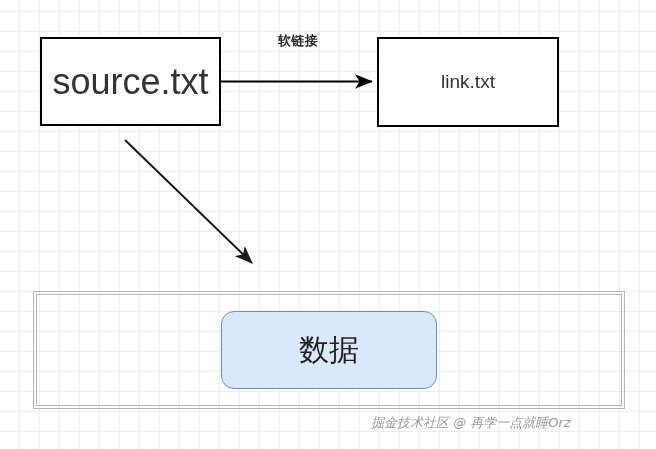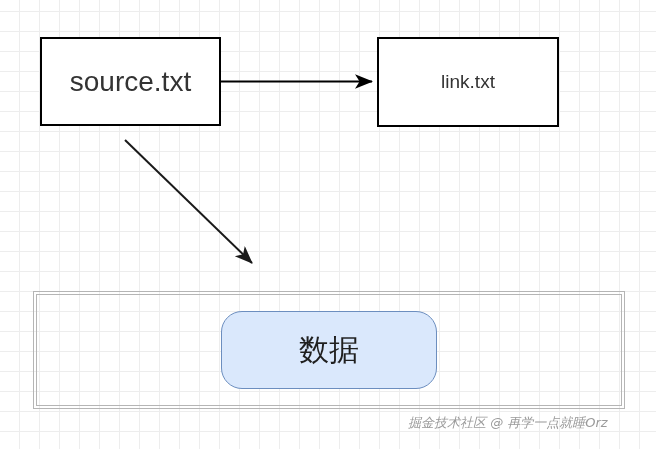--- a/index.html
+++ b/index.html
@@ -34,21 +34,21 @@
     display: flex;
     align-items: center;
     justify-content: center;
     color: #333333;
   }
   #source-box {
     left: 40px;
     top: 37px;
     width: 181px;
     height: 89px;
-    font-size: 28px;
+    font-size: 36px;
   }
   #link-box {
     left: 377px;
     top: 37px;
     width: 182px;
     height: 90px;
     font-size: 19px;
   }
   #edge-label {
     position: absolute;
@@ -91,31 +91,31 @@
   }
   #data-box {
     position: absolute;
     left: 221px;
     top: 311px;
     width: 216px;
     height: 78px;
     box-sizing: border-box;
     background: #dae8fc;
     border: 1px solid #6c8ebf;
-    border-radius: 21px;
+    border-radius: 13px;
     display: flex;
     align-items: center;
     justify-content: center;
     font-size: 30px;
     color: #1f1f1f;
     font-family: "DejaVu Sans", "Liberation Sans", sans-serif;
   }
   #watermark {
     position: absolute;
-    left: 408px;
+    left: 371px;
     top: 414px;
     font-size: 13px;
     color: #9a9a9a;
     font-family: "DejaVu Sans", "Liberation Sans", sans-serif;
     white-space: nowrap;
     font-style: italic;
   }
 </style>
 </head>
 <body>
@@ -138,20 +138,21 @@
   </svg>
 
   <div id="source-box" class="node-box">
     <span>source.txt</span>
   </div>
 
   <div id="link-box" class="node-box">
     <span>link.txt</span>
   </div>
 
+  <div id="edge-label">软链接</div>
 
   <div id="data-box">
     <span>数据</span>
   </div>
 
   <div id="watermark">掘金技术社区 @ 再学一点就睡Orz</div>
 
 </div>
 
 </body></html>

